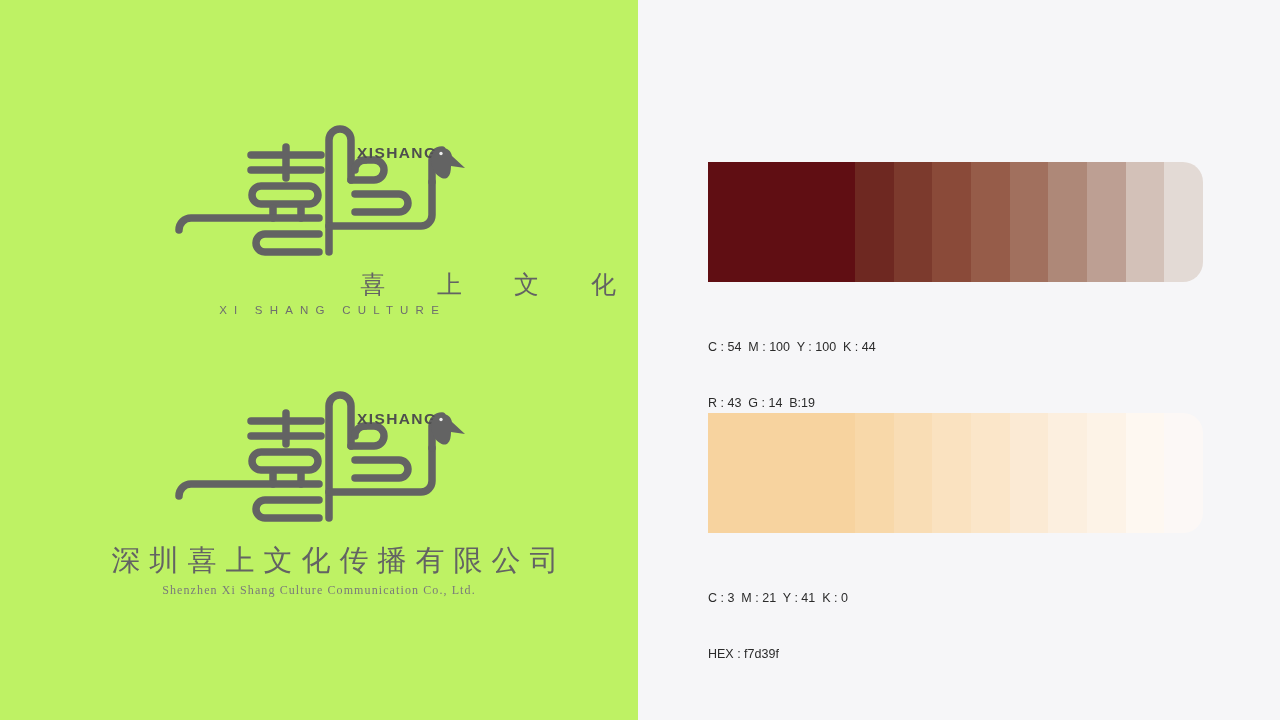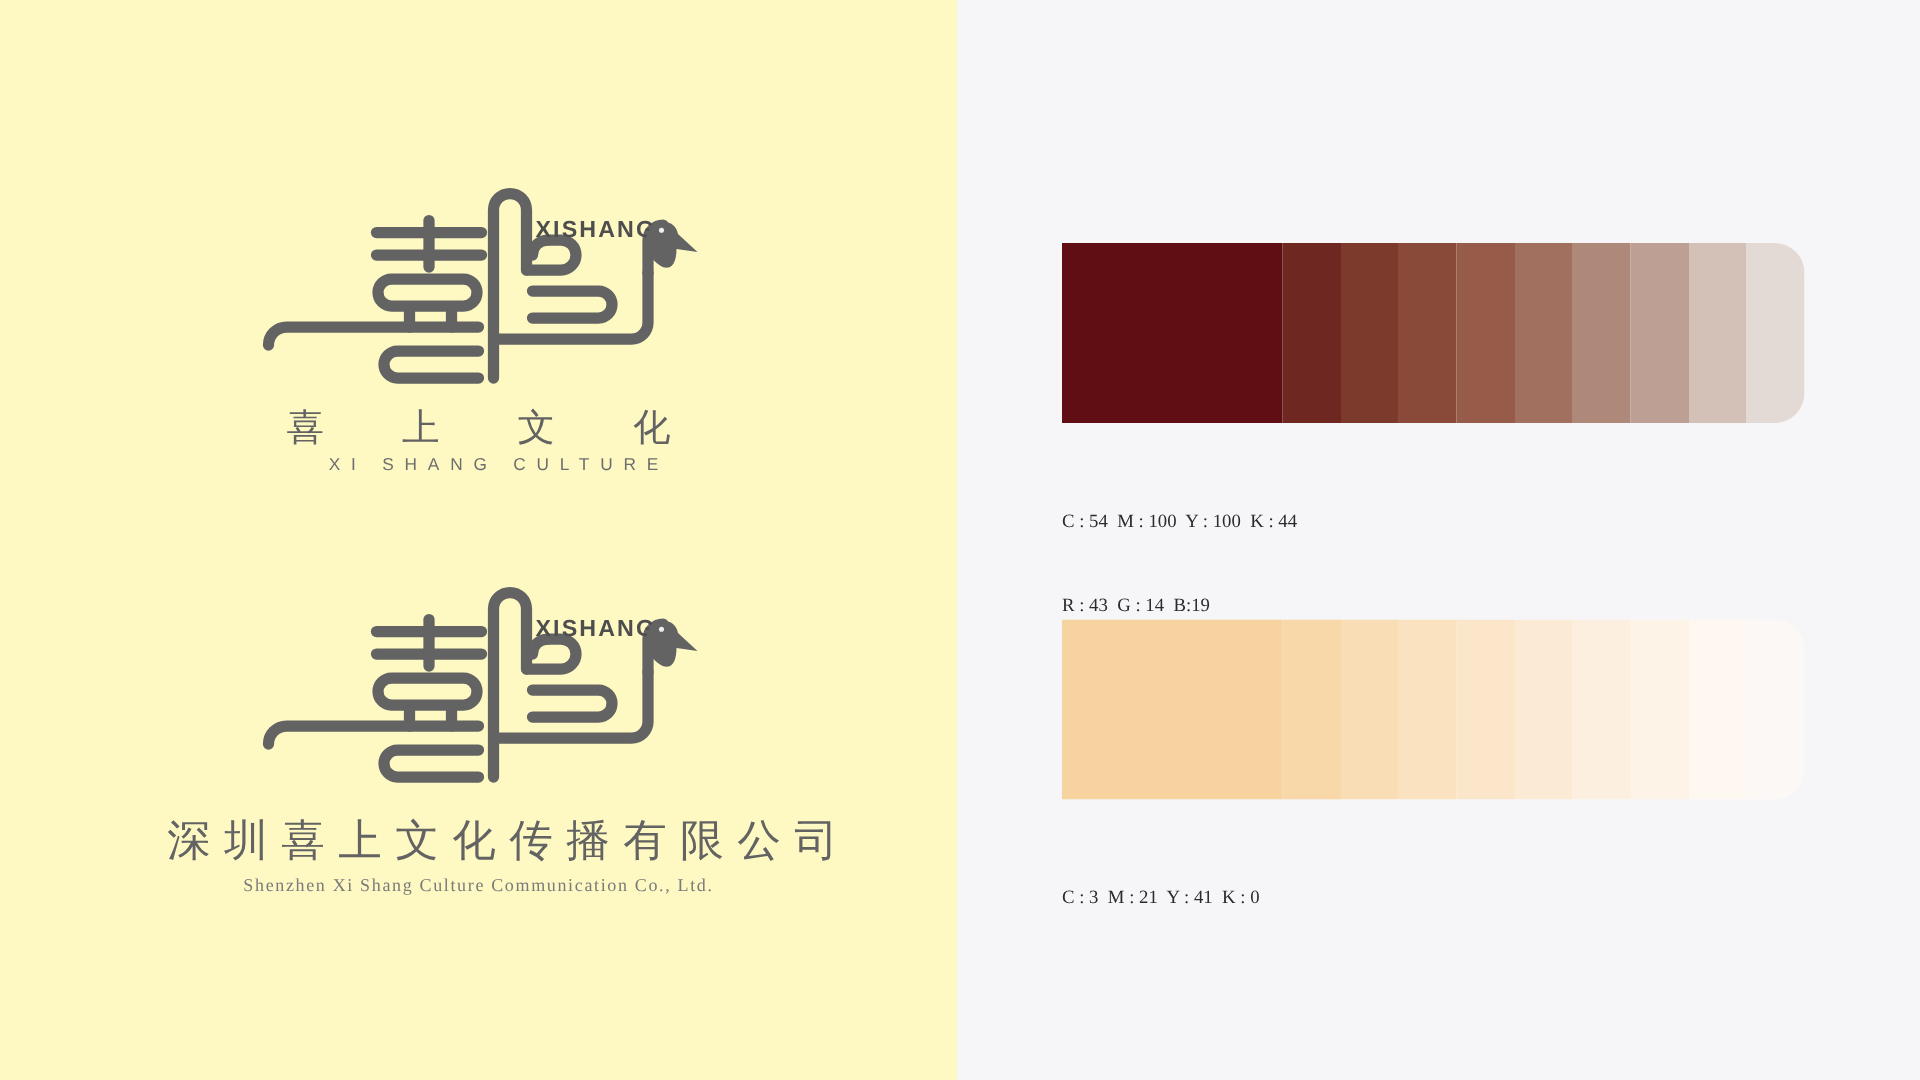--- a/index.html
+++ b/index.html
@@ -45,20 +45,21 @@
 
   
   .cn-tagline {
     margin-top: 12px;
     font-size: 25px;
     letter-spacing: 22px;
     color: #636363;
     font-family: "DejaVu Sans", sans-serif;
     text-indent: 22px;
     line-height: 1.25;
+    text-align: right;
   }
   .en-tagline {
     margin-top: 4px;
     font-size: 11.5px;
     letter-spacing: 7.2px;
     color: #6e6e6e;
     font-family: "Liberation Sans", sans-serif;
     text-indent: 7.2px;
     padding-left: 20px;
   }
@@ -108,32 +109,32 @@
   .swatch {
     height: 100%;
   }
   .swatch.base { flex: 0 0 147px; }
   .swatch.tint { flex: 1 1 auto; }
 
   .spec-list {
     margin-top: 19px;
     font-size: 12.5px;
     color: #2b2b2b;
-    font-family: Liberation Serif, serif;
+    font-family: Liberation Sans, sans-serif;
     line-height: 1.48;
     white-space: pre;
   }
   .spec-line { display: block; }
 </style>
 </head>
 <body style="background: rgb(246, 246, 248);">
 
 <div class="page">
 
-  <div class="left-panel" style="background: #fef9c3;">
+  <div class="left-panel" style="background: #bef264;">
 
     <div class="logo-block primary">
 
       <svg class="mark-wrap" width="300" height="135" viewBox="0 0 300 135">
         <g fill="none" stroke="#636363" stroke-width="7.5" stroke-linecap="round" stroke-linejoin="round">
 
           <path d="M82 33 H152"></path>
 
           <path d="M82 48 H152"></path>
 
@@ -234,17 +235,18 @@
         <div class="swatch tint" style="background: rgb(250, 226, 192);"></div>
         <div class="swatch tint" style="background: rgb(251, 230, 201);"></div>
         <div class="swatch tint" style="background: rgb(251, 234, 212);"></div>
         <div class="swatch tint" style="background: rgb(252, 239, 223);"></div>
         <div class="swatch tint" style="background: rgb(253, 243, 231);"></div>
         <div class="swatch tint" style="background: rgb(254, 248, 241);"></div>
         <div class="swatch tint" style="background: rgb(252, 248, 246);"></div>
       </div>
       <div class="spec-list">
         <span class="spec-line">C : 3  M : 21  Y : 41  K : 0</span>
+        <span class="spec-line">HEX : f7d39f</span>
       </div>
     </div>
 
   </div>
 </div>
 
 </body></html>

